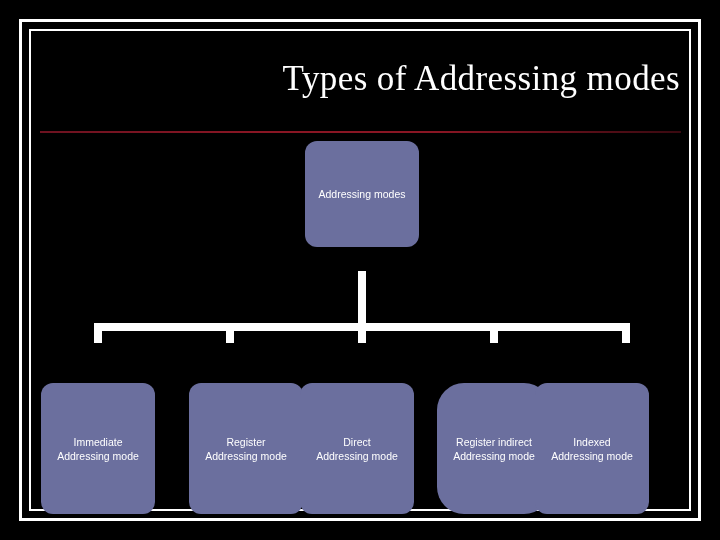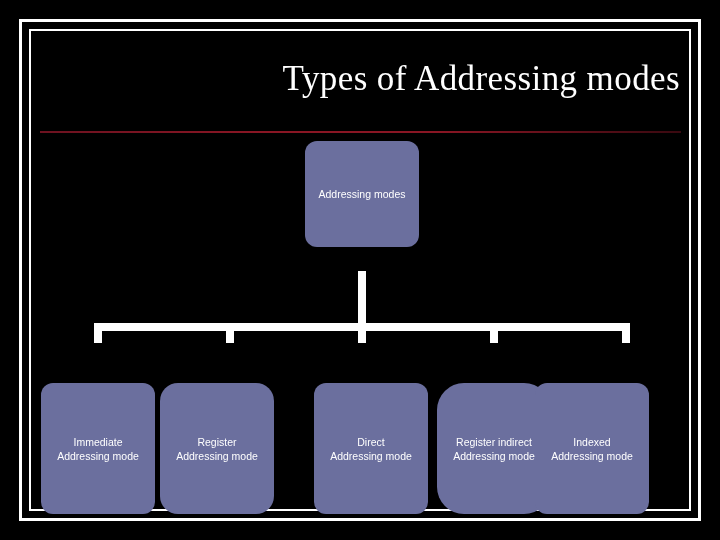--- a/index.html
+++ b/index.html
@@ -82,22 +82,22 @@
     width: 114px;
     height: 106px;
   }
   .node-leaf {
     top: 339px;
     width: 114px;
     height: 131px;
     margin-top: 44px;
   }
   .leaf-0 { left: 41px; }
-  .leaf-1 { left: 160px; border-radius: 18px; }
-  .leaf-2 { left: 314px; align-items: center; }
+  .leaf-1 { left: 189px; }
+  .leaf-2 { left: 300px; align-items: center; }
   .leaf-3 { left: 437px; border-radius: 27px; }
   .leaf-4 { left: 535px; }
 
   .node-label {
     padding: 0 6px;
     white-space: pre-line;
   }
 
   
   .conn {

